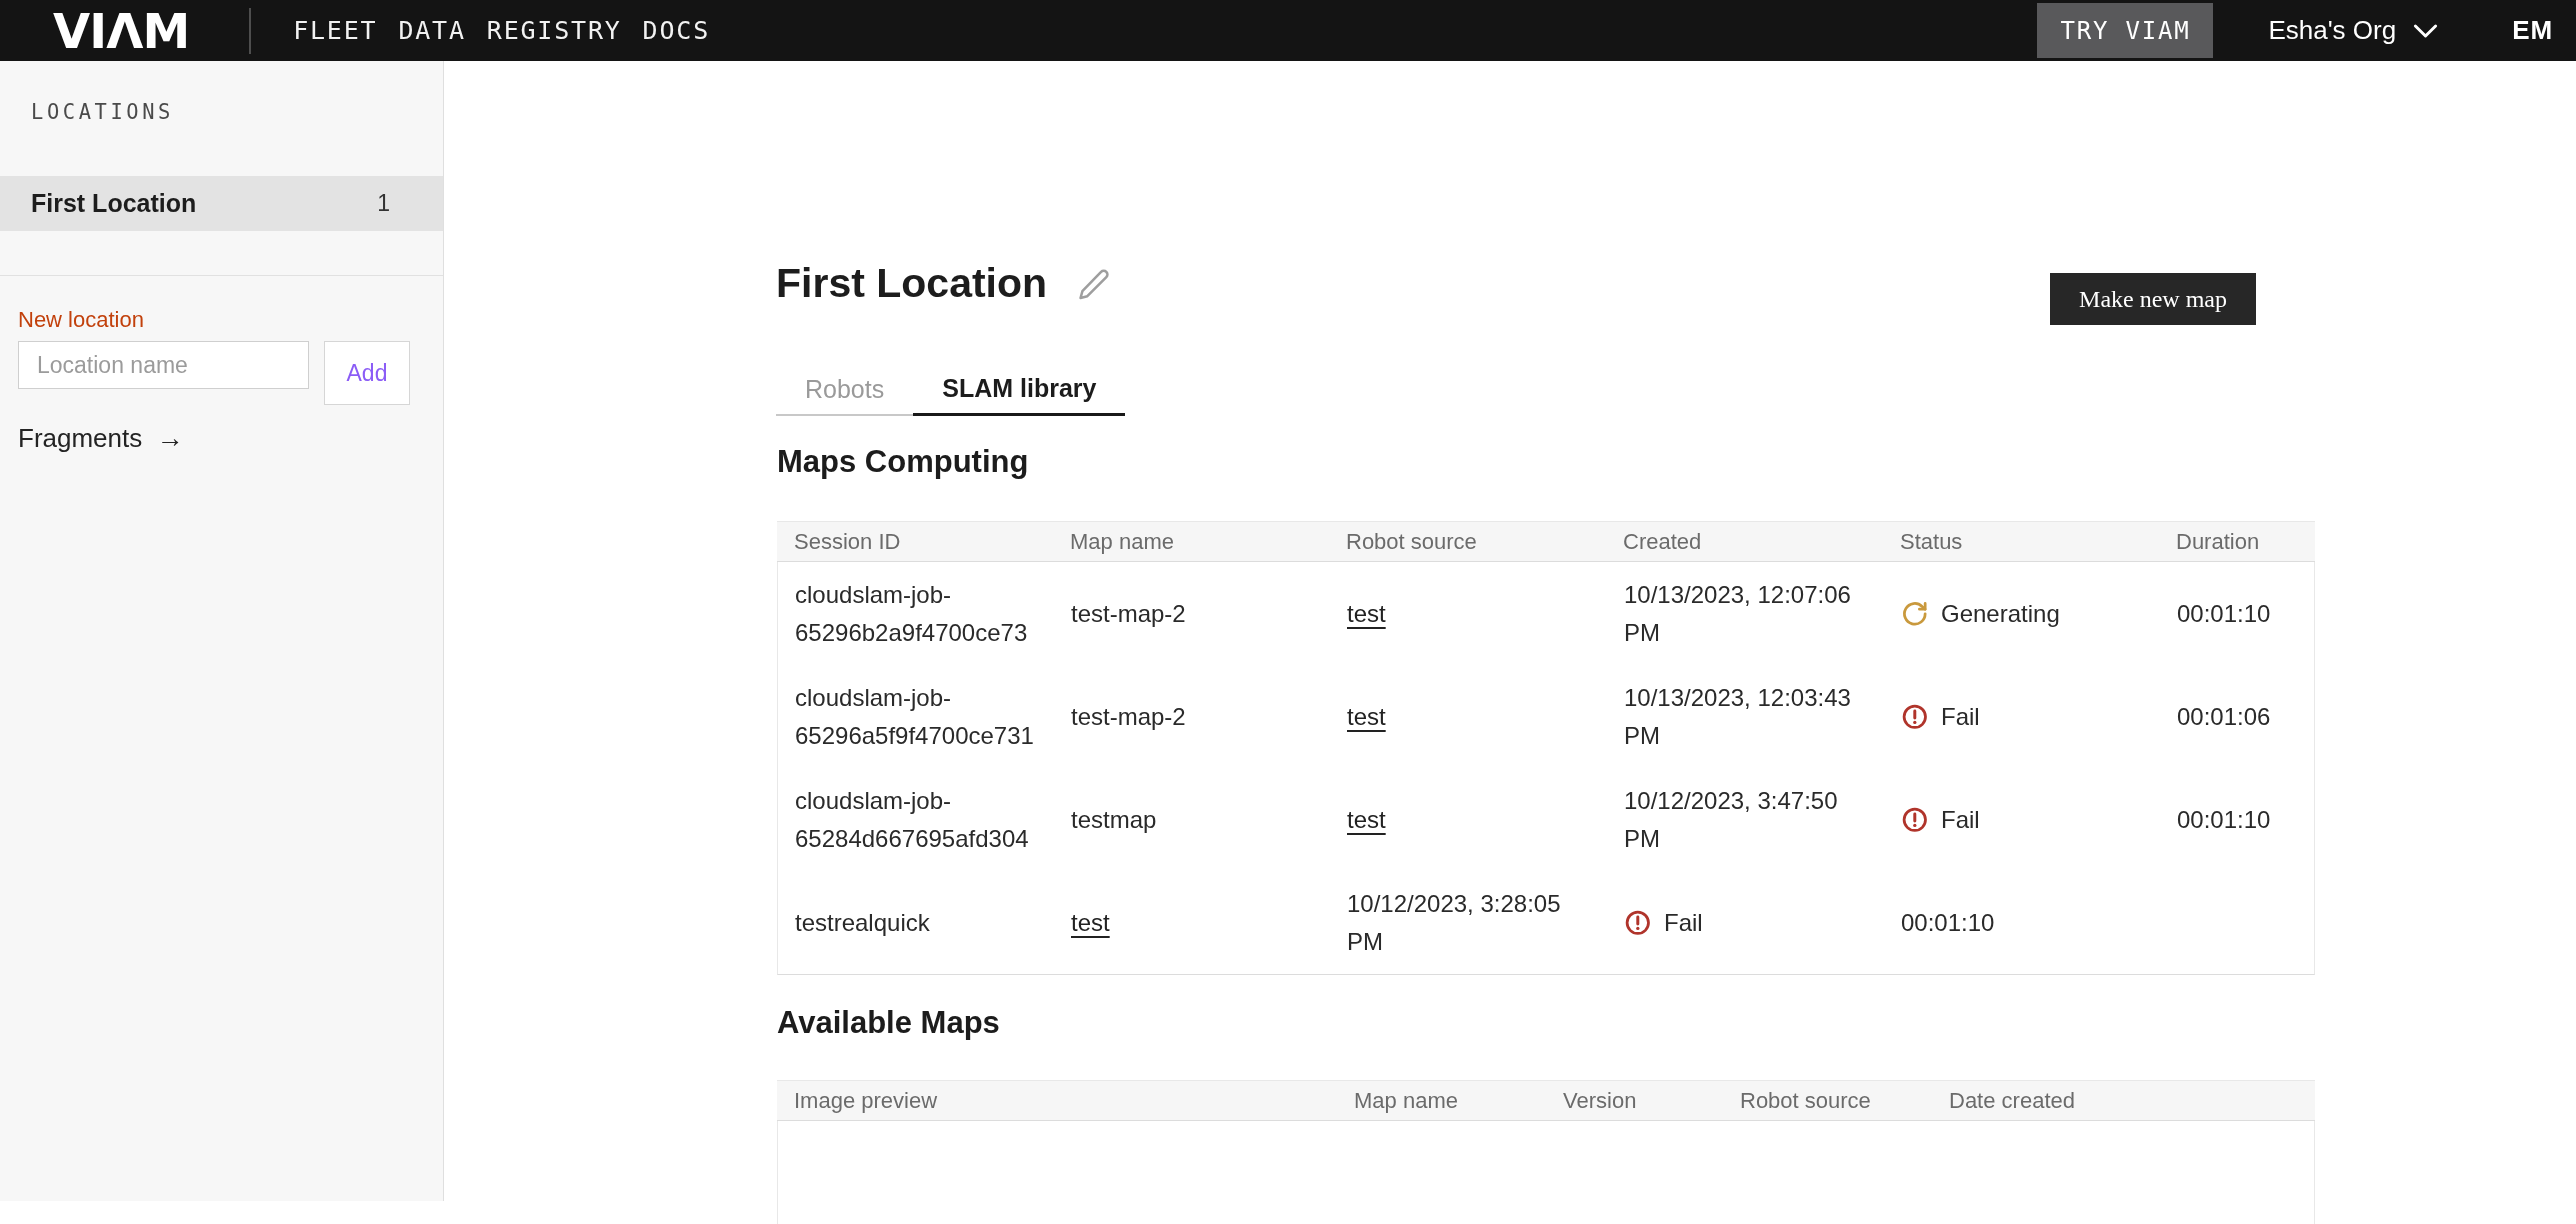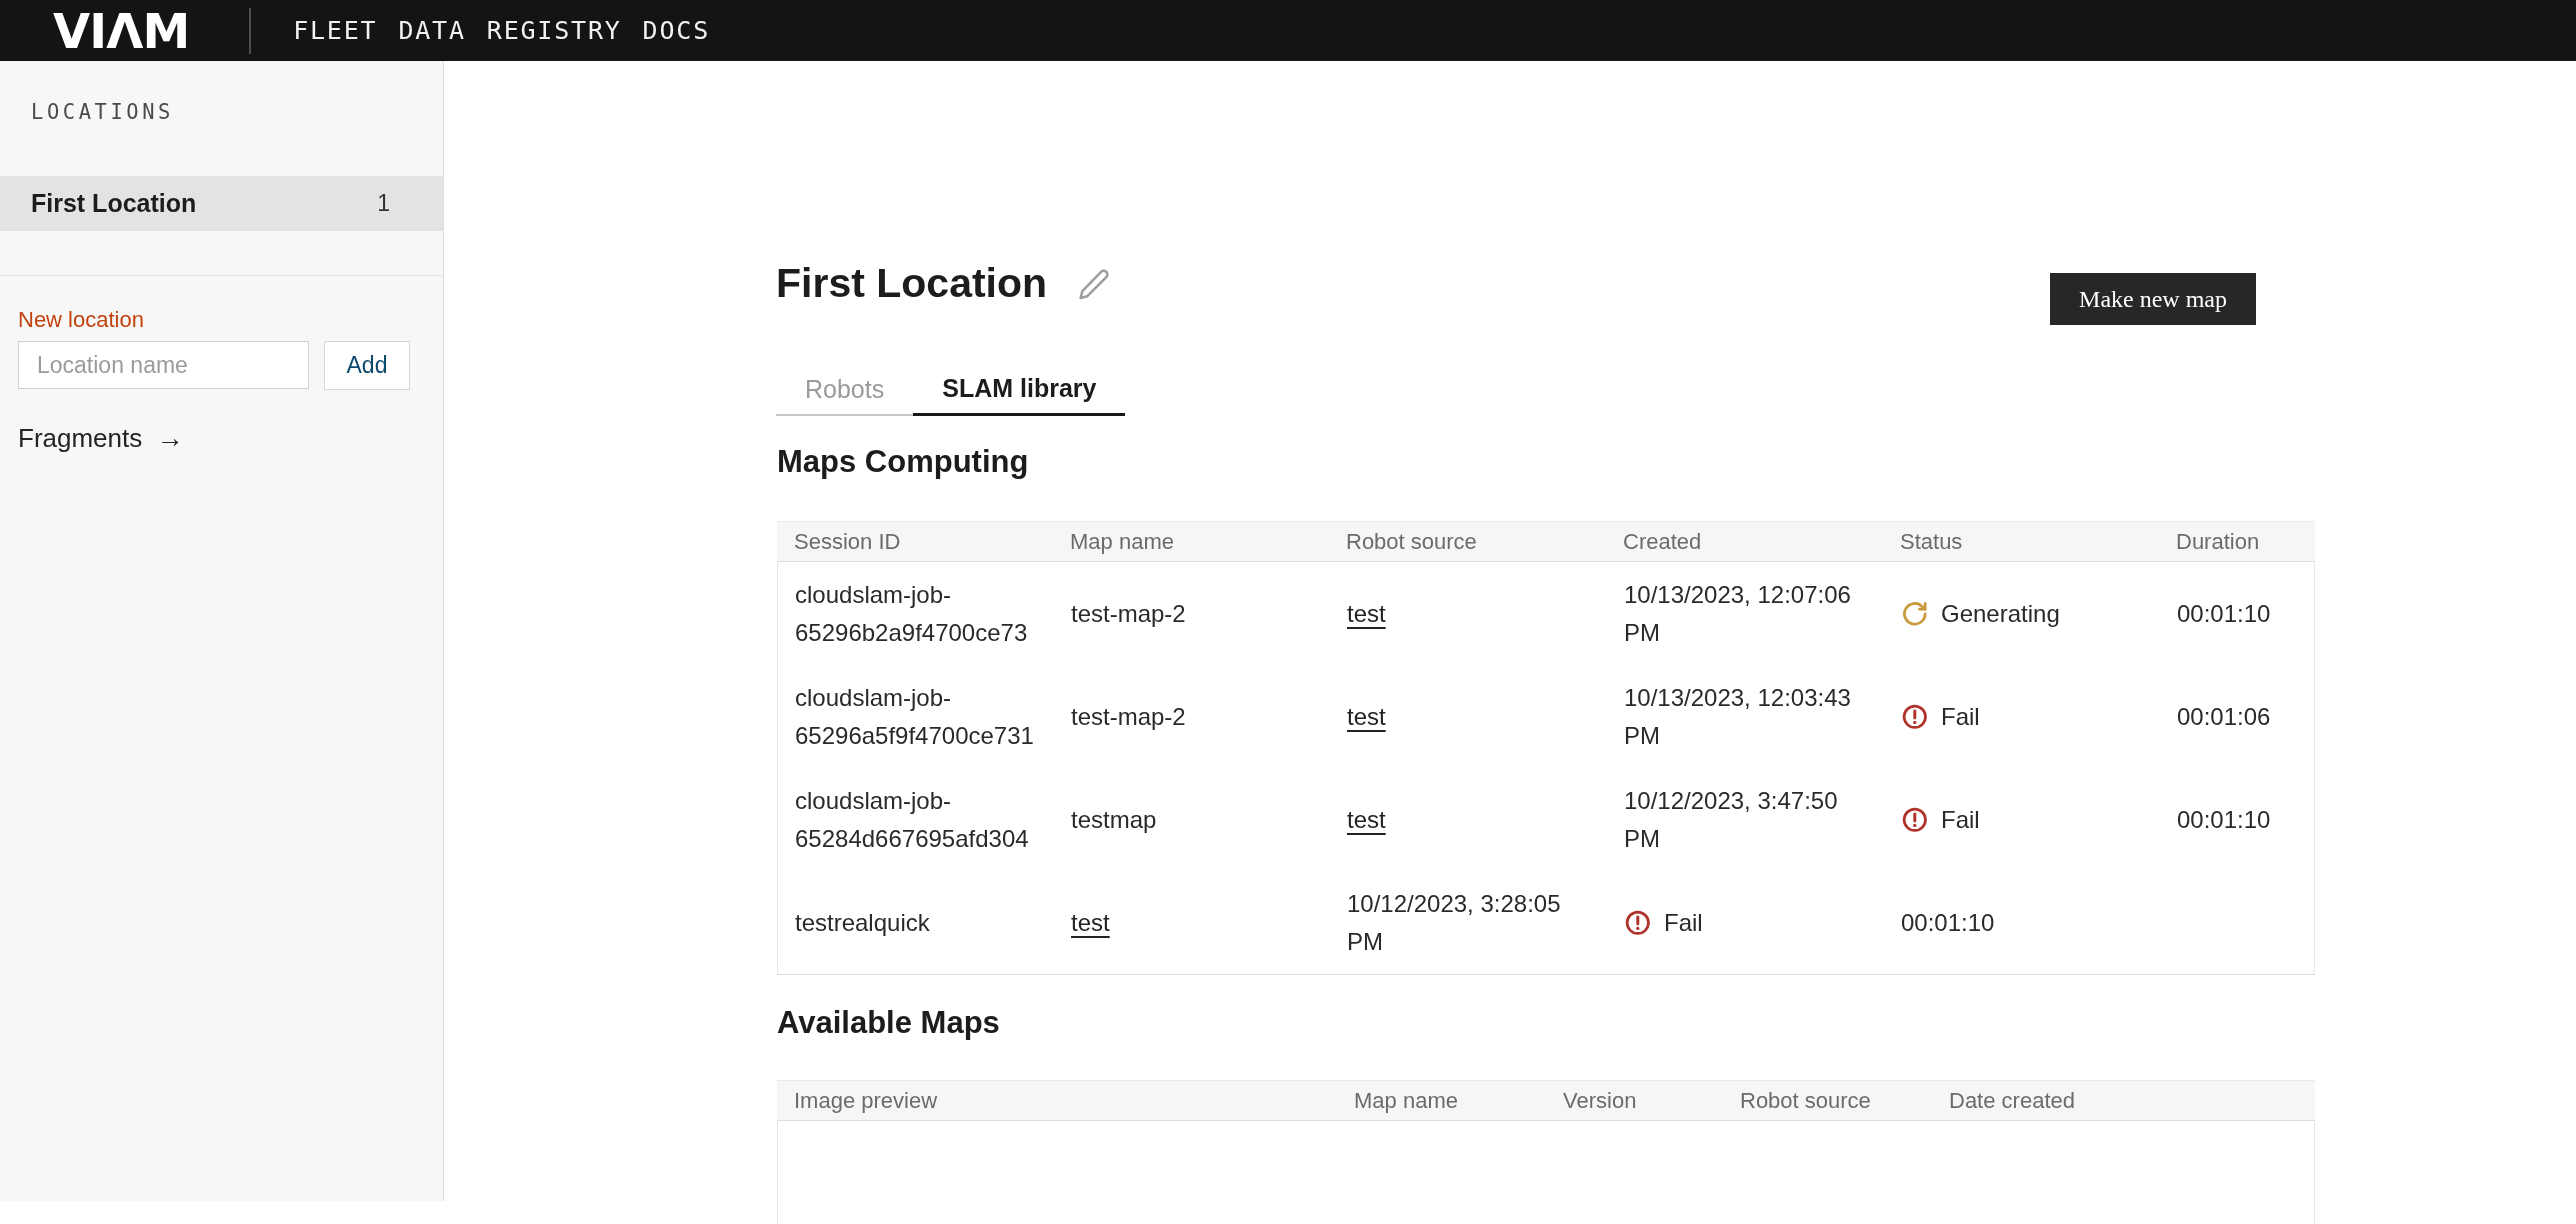--- a/index.html
+++ b/index.html
@@ -27,21 +27,21 @@
   .sidebar { position:relative; width:444px; height:100%; background:#f7f7f7; border-right:0.9px solid #dfdfdf; flex:0 0 auto; }
   .side-label { position:absolute; top:39px; left:31px; font-family:"DejaVu Sans Mono", monospace; font-size:20.4px; letter-spacing:3.6px; color:#4a4a4a; }
   .loc-row { position:absolute; top:115px; left:0; width:100%; height:55px; background:#e3e3e3; display:flex; align-items:center; padding:0 53px 0 31px; cursor:pointer; }
   .loc-name { font-size:25px; font-weight:700; color:#1d1d1d; }
   .loc-count { margin-left:auto; font-size:23px; color:#333333; }
   .side-divider { position:absolute; top:214px; left:0; width:100%; height:0.9px; background:#e1e1e1; }
   .new-loc-label { position:absolute; top:246px; left:18px; font-size:22px; color:#c2410c; }
   .new-loc-controls { position:absolute; top:280px; left:18px; display:flex; }
   .loc-input { width:291px; height:48px; background:#ffffff; border:0.9px solid #cfcfcf; font-size:23px; color:#222; padding:0 18px; font-family:"Liberation Sans", sans-serif; }
   .loc-input::placeholder { color:#9b9b9b; }
-  .add-btn { width:86px; height:49px; margin-left:15px; background:#ffffff; border:0.9px solid #d6d6d6; font-size:23px; color:#0c4a6e; cursor:pointer; font-family:"Liberation Sans", sans-serif; }
+  .add-btn { width:86px; height:64px; margin-left:15px; background:#ffffff; border:0.9px solid #d6d6d6; font-size:23px; color:#8b5cf6; cursor:pointer; font-family:"Liberation Sans", sans-serif; }
   .fragments { position:absolute; top:362px; left:18px; display:flex; align-items:center; gap:14.2px; font-size:26px; color:#242424; cursor:pointer; }
   .fragments .arrow { font-size:27px; }
 
   
   .main { position:relative; flex:1 1 auto; background:#ffffff; }
   .title-row { position:absolute; top:199px; left:332px; display:flex; align-items:center; gap:30px; }
   .page-title { font-size:41px; font-weight:700; color:#1d1d1d; }
   .edit-btn { background:none; border:none; cursor:pointer; display:flex; align-items:center; }
   .edit-btn svg { width:34px; height:34px; color:#9e9e9e; }
   .make-map-btn { position:absolute; top:212px; right:320px; height:52px; padding:0 29px; background:#272727; color:#ffffff; font-size:24px; border:none; cursor:pointer; font-family:Liberation Serif, serif; }
@@ -78,20 +78,32 @@
 
   <header class="nav">
     <div class="logo">VIΛM</div>
     <div class="nav-divider"></div>
     <nav class="nav-menu">
       <a class="nav-item active">FLEET</a>
       <a class="nav-item">DATA</a>
       <a class="nav-item">REGISTRY</a>
       <a class="nav-item">DOCS</a>
     </nav>
+    <div class="nav-right">
+      <button class="try-viam">TRY VIAM</button>
+      <div class="org">
+        <span>Esha's Org</span>
+        <span style="display:flex;">
+          <svg viewBox="0 0 24 14" fill="none" stroke="#ffffff" stroke-width="2.6" stroke-linecap="round" stroke-linejoin="round">
+              <path d="M3 2.5 L12 11.5 L21 2.5"></path>
+            </svg>
+        </span>
+      </div>
+      <div class="initials">EM</div>
+    </div>
   </header>
 
   <div class="body-row">
 
     <aside class="sidebar">
       <div class="side-label">LOCATIONS</div>
       <div class="loc-row">
         <span class="loc-name">First Location</span>
         <span class="loc-count">1</span>
       </div>

